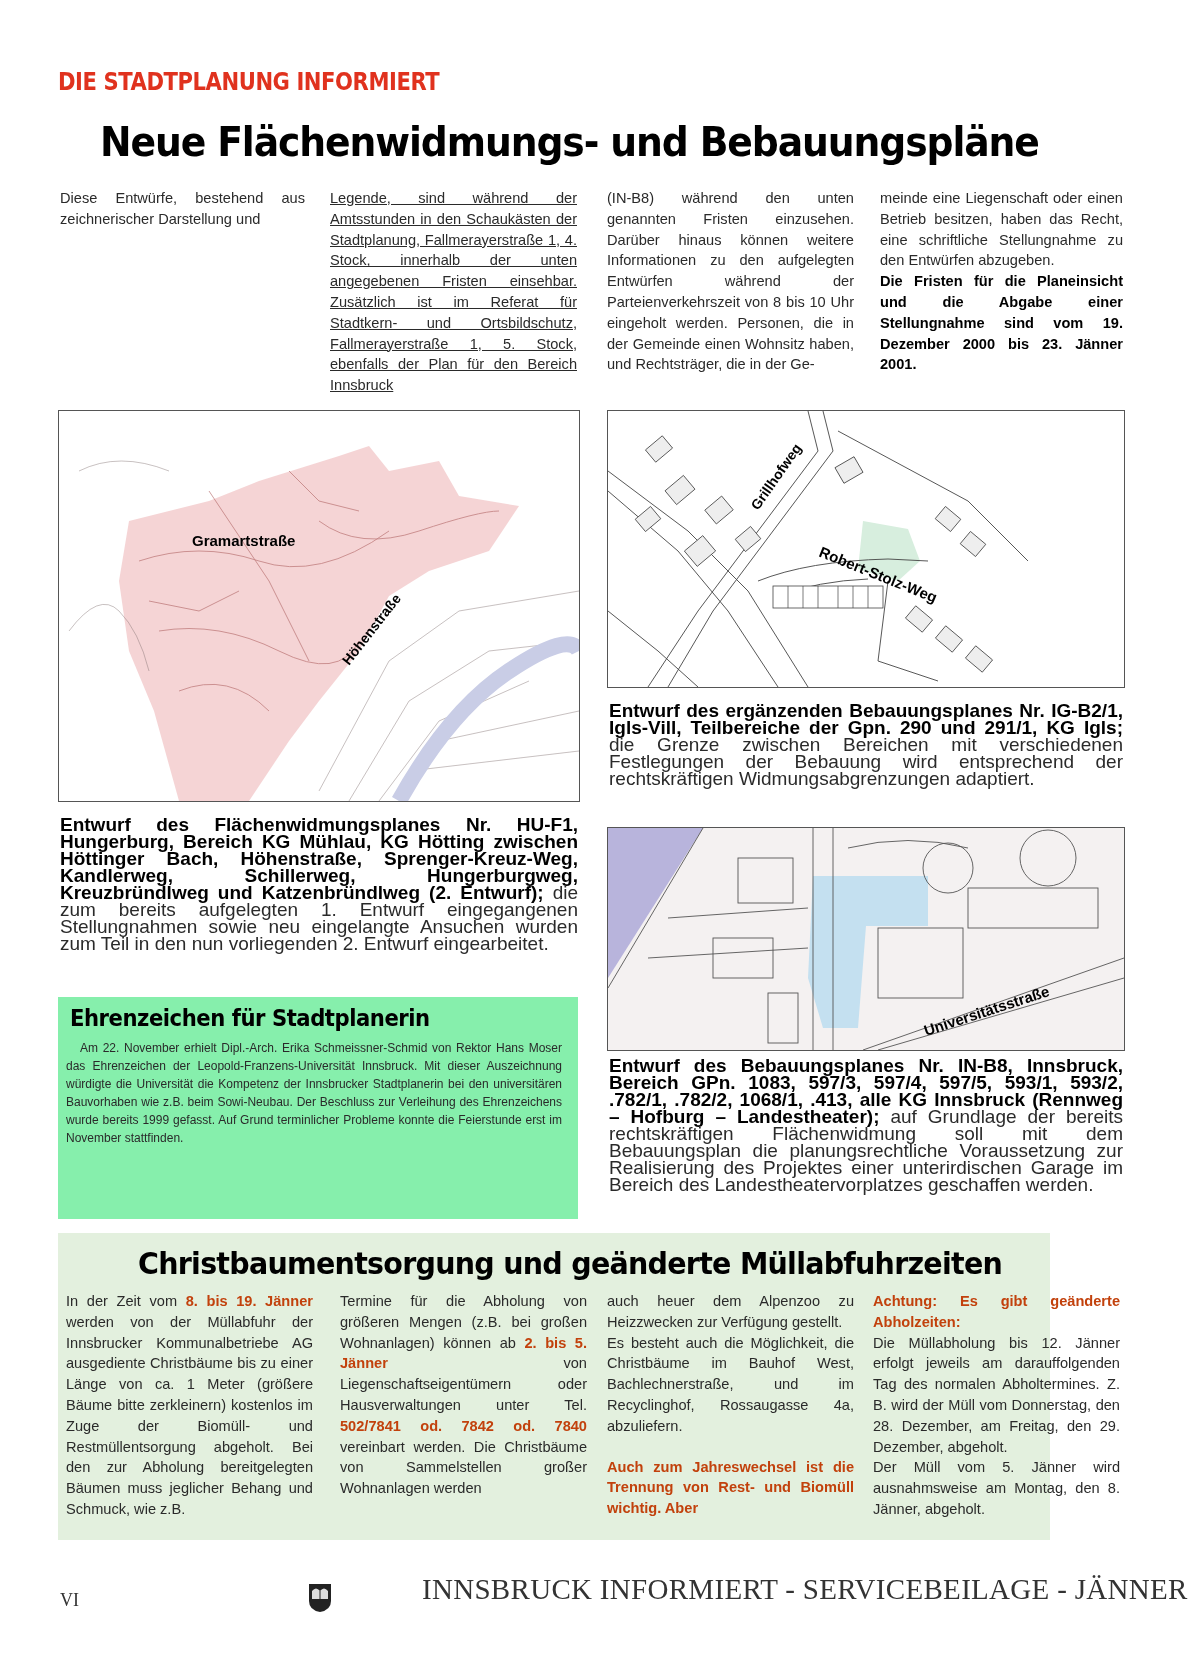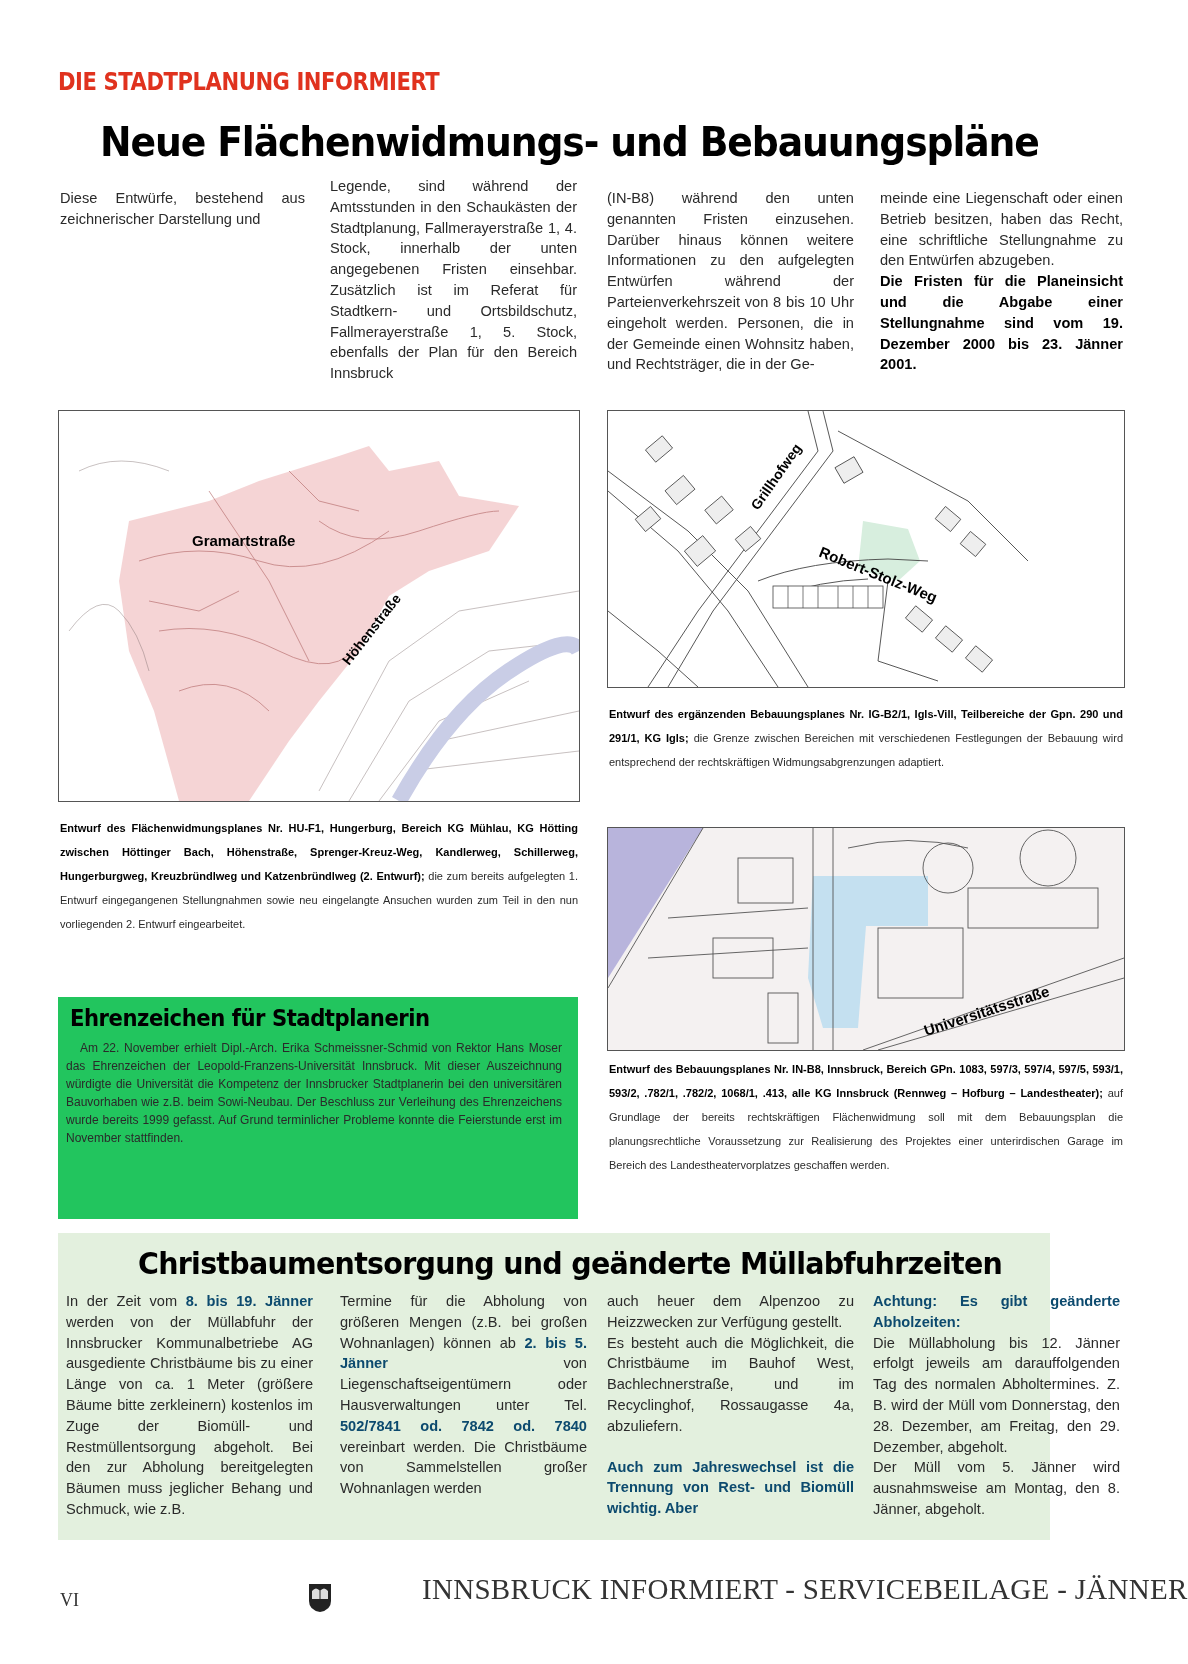--- a/index.html
+++ b/index.html
@@ -5,44 +5,44 @@
   html,body{margin:0;padding:0;background:#fff;}
   body{width:1188px;height:1664px;position:relative;overflow:hidden;font-family:"Liberation Sans",sans-serif;color:#1a1a1a;}
   .abs{position:absolute;}
   .kicker{left:58px;top:68px;font-family:"DejaVu Sans",sans-serif;font-weight:bold;font-size:24px;color:#e0321e;letter-spacing:-0.5px;transform:scaleX(0.88);transform-origin:left;}
   .headline{left:100px;top:118px;font-family:"DejaVu Sans",sans-serif;font-weight:bold;font-size:41px;color:#000;letter-spacing:-1.2px;transform:scaleX(0.92);transform-origin:left;white-space:nowrap;}
   .col{font-size:14.6px;line-height:20.8px;color:#2a2a2a;text-align:justify;}
   .col b{color:#000;}
   .col p{margin:0;}
   .map{border:1.5px solid #555;background:#fff;overflow:hidden;}
   .map svg{display:block;}
-  .caption{font-size:11px;line-height:24px;color:#2a2a2a;text-align:justify;}
+  .caption{font-size:19px;line-height:17px;color:#2a2a2a;text-align:justify;}
   .caption b{color:#000;}
-  .pinkbox{left:58px;top:997px;width:520px;height:222px;background:#22c55e;}
+  .pinkbox{left:58px;top:997px;width:520px;height:222px;background:#86efac;}
   .pinkbox h2{margin:0;position:absolute;left:12px;top:8px;font-family:"DejaVu Sans",sans-serif;font-weight:bold;font-size:23px;color:#000;letter-spacing:-0.5px;transform:scaleX(0.92);transform-origin:left;white-space:nowrap;}
   .pinkbox .body{position:absolute;left:8px;top:42px;width:496px;font-size:12px;line-height:18px;color:#2a2a2a;text-align:justify;}
   .greenbox{left:58px;top:1233px;width:992px;height:307px;background:#e3f0de;}
   .greenbox h2{margin:0;position:absolute;left:80px;top:12px;font-family:"DejaVu Sans",sans-serif;font-weight:bold;font-size:31px;color:#000;letter-spacing:-0.8px;transform:scaleX(0.92);transform-origin:left;white-space:nowrap;}
   .gcol{position:absolute;top:58px;width:247px;font-size:14.6px;line-height:20.8px;color:#2a2a2a;text-align:justify;}
-  .gcol b{color:#0c4a6e;}
+  .gcol b{color:#c2410c;}
   .footer-page{left:60px;top:1590px;font-family:"Liberation Serif",serif;font-size:18px;color:#333;}
   .footer-text{left:422px;top:1573px;font-family:"Liberation Serif",serif;font-size:29px;color:#333;letter-spacing:0.3px;white-space:nowrap;}
   .crest{left:308px;top:1583px;width:24px;height:30px;}
   .maplabel{font-family:"Liberation Sans",sans-serif;font-weight:bold;fill:#000;}
 </style>
 </head>
 <body>
 
 <div class="abs kicker">DIE STADTPLANUNG INFORMIERT</div>
 <div class="abs headline">Neue Flächenwidmungs- und Bebauungspläne</div>
 
 <div class="abs col" style="left:60px;top:188px;width:245px;">
   <p>Diese Entwürfe, bestehend aus zeichnerischer Darstellung und</p>
 </div>
-<div class="abs col" style="left:330px;top:176px;width:247px;">
+<div class="abs col" style="left:330px;top:188px;width:247px;text-decoration:underline;">
   <p>Legende, sind während der Amtsstunden in den Schaukästen der Stadtplanung, Fallmerayerstraße 1, 4. Stock, innerhalb der unten angegebenen Fristen einsehbar. Zusätzlich ist im Referat für Stadtkern- und Ortsbildschutz, Fallmerayerstraße 1, 5. Stock, ebenfalls der Plan für den Bereich Innsbruck</p>
 </div>
 <div class="abs col" style="left:607px;top:188px;width:247px;">
   <p>(IN-B8) während den unten genannten Fristen einzusehen. Darüber hinaus können weitere Informationen zu den aufgelegten Entwürfen während der Parteienverkehrszeit von 8 bis 10 Uhr eingeholt werden. Personen, die in der Gemeinde einen Wohnsitz haben, und Rechtsträger, die in der Ge-</p>
 </div>
 <div class="abs col" style="left:880px;top:188px;width:243px;">
   <p>meinde eine Liegenschaft oder einen Betrieb besitzen, haben das Recht, eine schriftliche Stellungnahme zu den Entwürfen abzugeben.</p>
   <p><b>Die Fristen für die Planeinsicht und die Abgabe einer Stellungnahme sind vom 19. Dezember 2000 bis 23. Jänner 2001.</b></p>
 </div>
 

